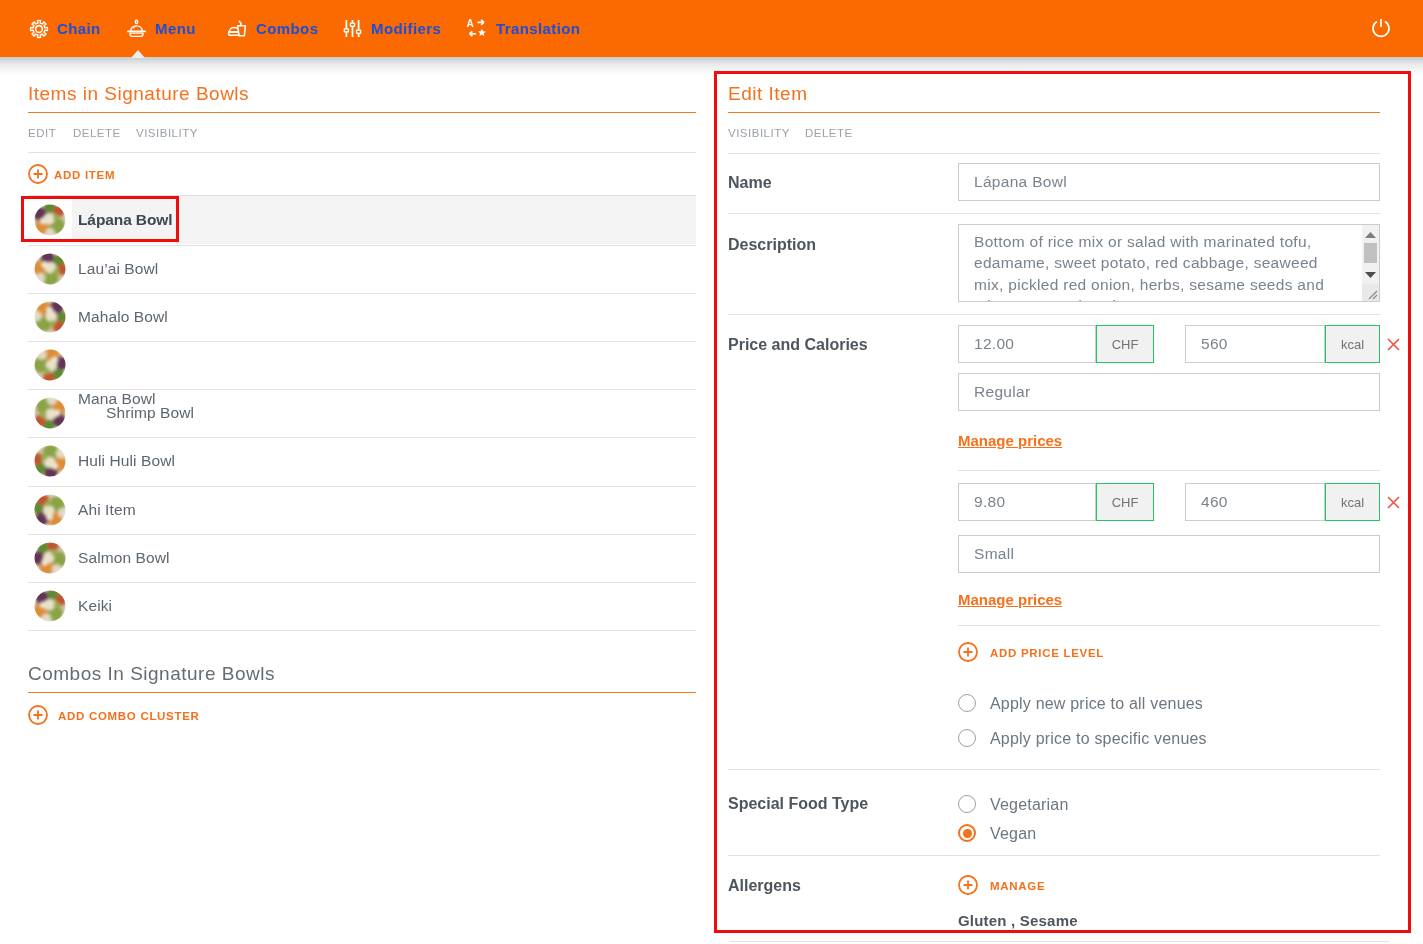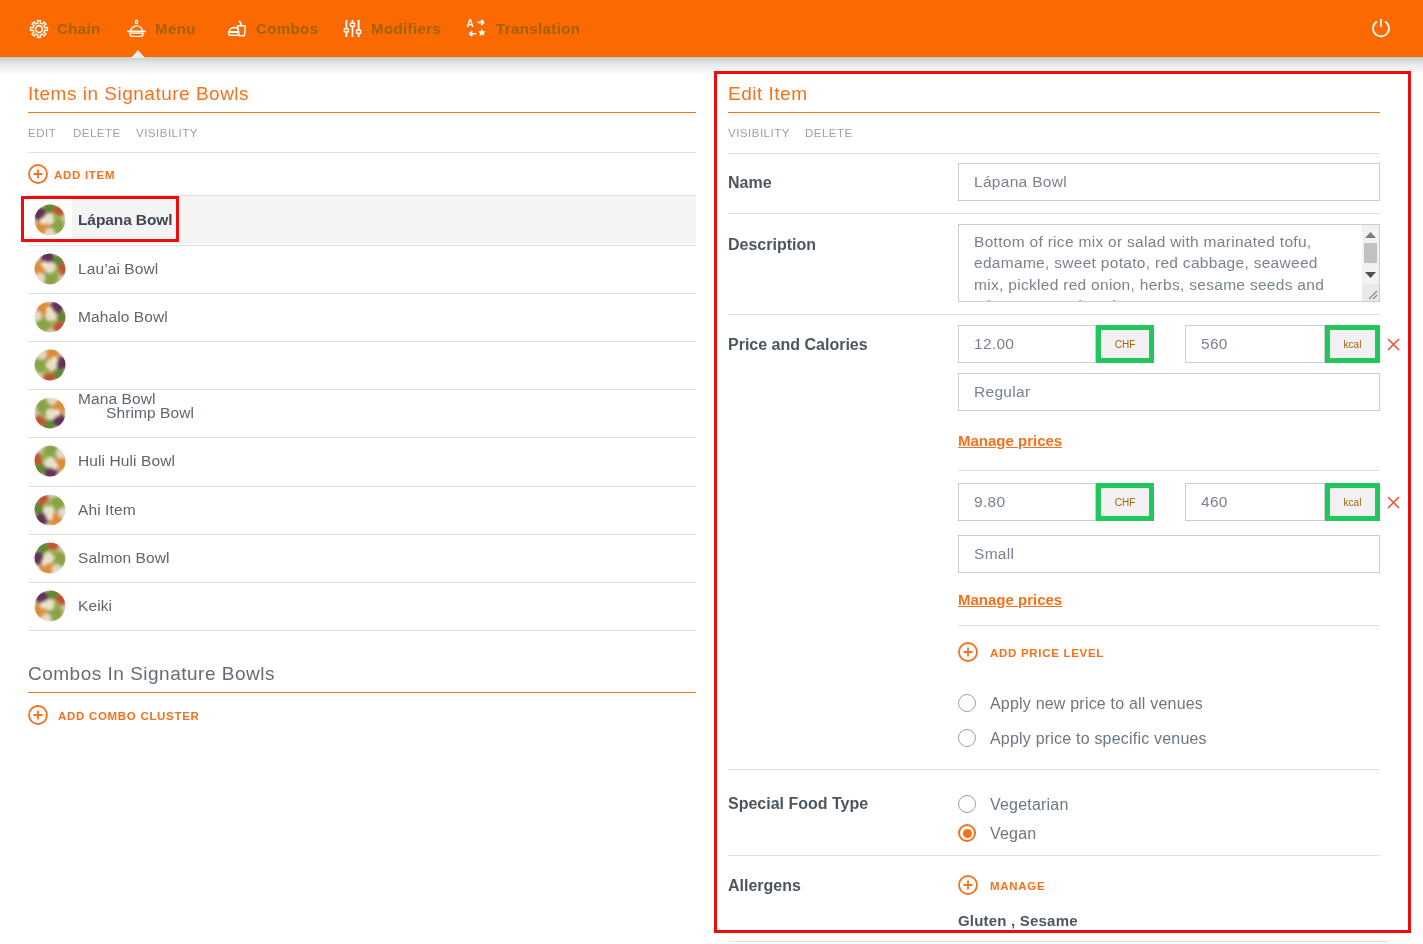--- a/index.html
+++ b/index.html
@@ -1,32 +1,32 @@
 <!DOCTYPE html>
 <html><head>
 <meta charset="utf-8">
 <style>
 * { margin:0; padding:0; box-sizing:border-box; }
 html,body { width:1423px; height:944px; background:#fff; font-family:"Liberation Sans", sans-serif; position:relative; overflow:hidden; }
 .abs { position:absolute; }
 #nav { top:0; left:0; width:1423px; height:57px; background:#fb6a00; }
-.navitem { position:absolute; top:0; height:57px; display:flex; align-items:center; color:#a16207; font-size:15px; font-weight:bold; letter-spacing:.4px; }
+.navitem { position:absolute; top:0; height:57px; display:flex; align-items:center; color:#1d4ed8; font-size:15px; font-weight:bold; letter-spacing:.4px; }
 .navitem svg { margin-right:8px; }
 #shadow { top:57px; left:0; width:1423px; height:18px; background:linear-gradient(to bottom, rgba(70,78,84,.30), rgba(70,78,84,.12) 40%, rgba(70,78,84,0)); pointer-events:none; }
 #tri { top:50px; left:131px; }
 .h1 { font-size:19px; letter-spacing:.5px; color:#f4711d; }
 .gray-h1 { font-size:19px; letter-spacing:.5px; color:#646d75; }
 .ohr { height:0; border-top:1.6px solid #f4781f; }
 .ghr { height:0; border-top:1px solid #e2e2e2; }
 .tool { font-size:11.5px; letter-spacing:.5px; color:#9aa1a7; }
 .addlbl { font-size:11.5px; font-weight:bold; letter-spacing:.7px; color:#f4711d; }
 .itemname { font-size:15.5px; letter-spacing:.1px; color:#5d666f; }
 .lbl { font-size:16px; font-weight:bold; letter-spacing:0; color:#4d565e; }
 .inp { position:absolute; border:1px solid #ccc; background:#fff; color:#79838e; font-size:15.5px; letter-spacing:.3px; display:flex; align-items:center; padding-left:15px; height:38px; }
-.addon { position:absolute; border:5px solid #22c55e; background:#f1f1f1; color:#a16207; font-size:10px; display:flex; align-items:center; justify-content:center; height:38px; }
+.addon { position:absolute; border:1px solid #22c55e; background:#f1f1f1; color:#737373; font-size:13px; display:flex; align-items:center; justify-content:center; height:38px; }
 .radio { position:absolute; width:18px; height:18px; border-radius:50%; border:1.5px solid #9aa1a7; background:#fff; }
 .radio.sel { border:2px solid #f4711d; }
 .radio.sel::after { content:""; position:absolute; left:2.5px; top:2.5px; width:9px; height:9px; border-radius:50%; background:#f4711d; }
 .rlbl { position:absolute; font-size:16px; letter-spacing:.2px; color:#6d7780; }
 .mp { position:absolute; font-size:15px; font-weight:bold; letter-spacing:0; color:#f4711d; text-decoration:underline; }
 .thumb { position:absolute; }
 </style>
 </head>
 <body>
 

